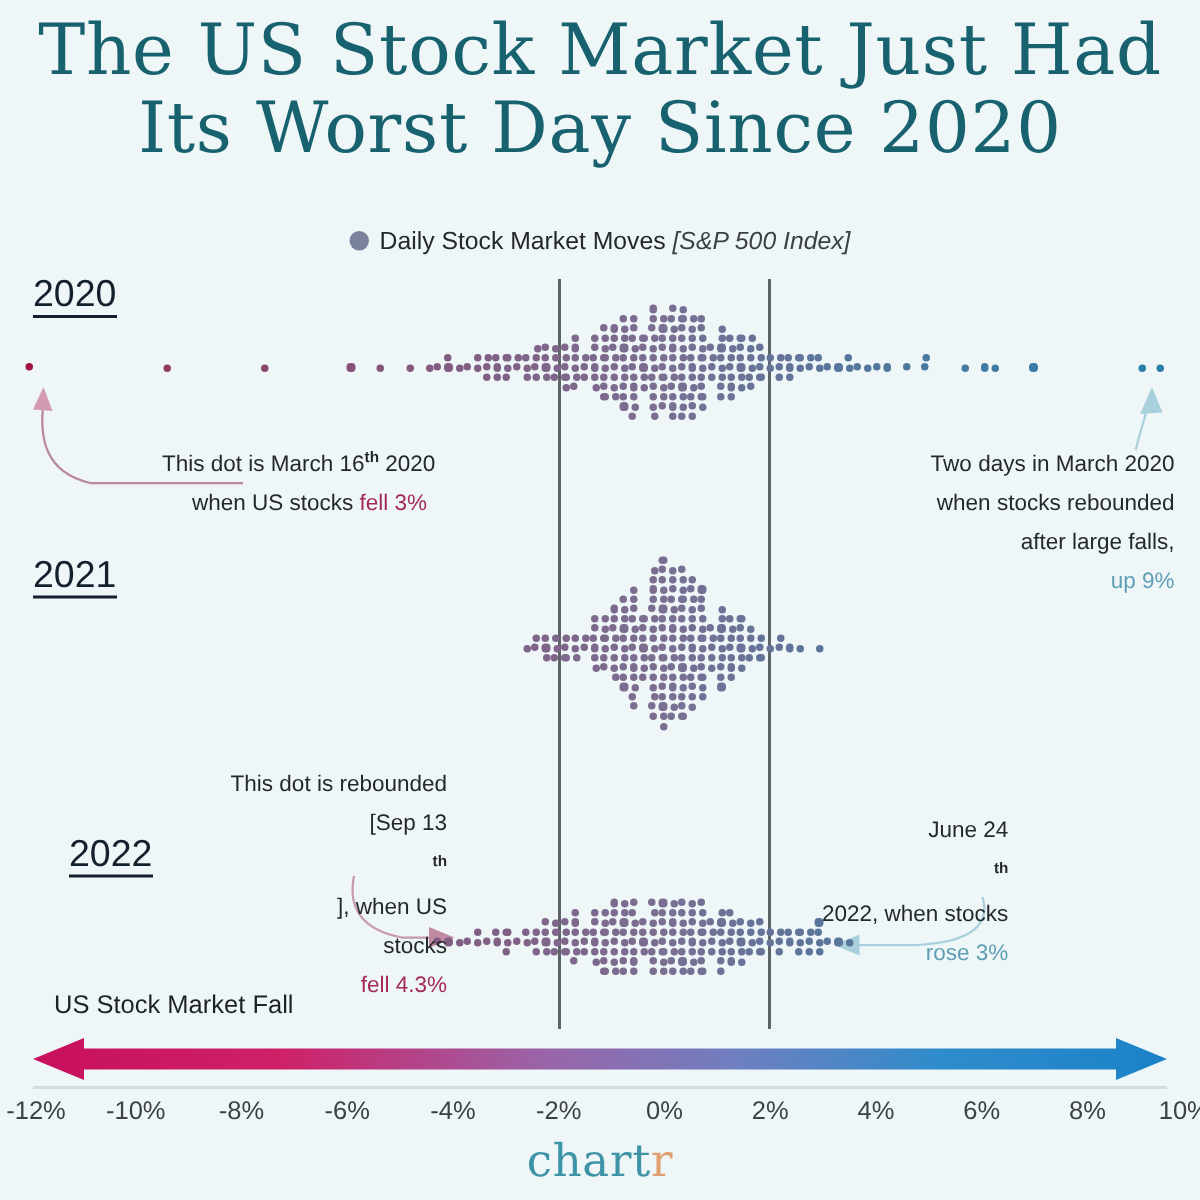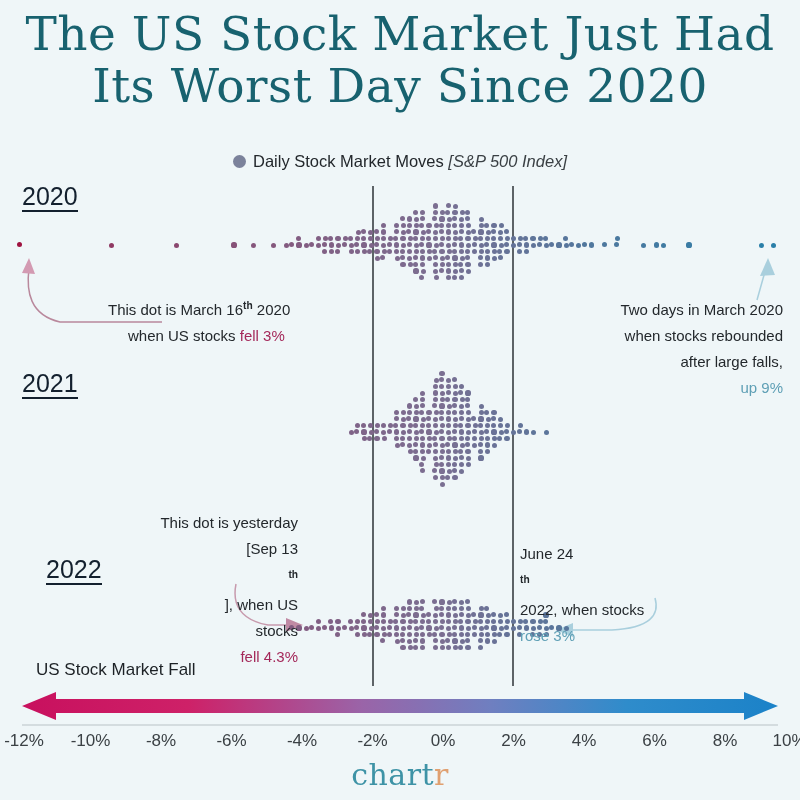--- a/index.html
+++ b/index.html
@@ -72,21 +72,21 @@
     white-space:nowrap;
   }
   .anno .fall{color:#a4295a;}
   .anno .rise{color:#5e9fb5;}
   #anno-mar16{left:108px;top:293px;text-align:left;}
   #anno-mar16 .ln2{display:block;padding-left:20px;}
   #anno-two-days{left:605px;top:297px;text-align:right;width:178px;}
   #anno-two-days span{display:block;}
   #anno-yesterday{left:150px;top:510px;text-align:right;width:148px;}
   #anno-yesterday span{display:block;}
-  #anno-june24{left:520px;top:541px;text-align:left;}
+  #anno-june24{left:548px;top:541px;text-align:right;}
   #anno-june24 span{display:block;}
   sup{font-size:0.68em;vertical-align:super;font-weight:bold;}
 
   
   .dirlabel{
     position:absolute;top:660px;font-size:17px;color:#1d2226;
   }
   #dir-fall{left:36px;}
   #dir-rise{right:28px;}
 
@@ -774,21 +774,21 @@
   <div class="anno" id="anno-two-days">
     <span>Two days in March 2020</span>
     <span>when stocks rebounded</span>
     <span>
         <span>after large falls, </span>
         <span class="rise">up 9%</span>
       </span>
   </div>
 
   <div class="anno" id="anno-yesterday">
-    <span>This dot is yesterday</span>
+    <span>This dot is rebounded</span>
     <span><span>[Sep 13</span><sup>th</sup><span>], when US</span></span>
     <span>
         <span>stocks </span>
         <span class="fall">fell 4.3%</span>
       </span>
   </div>
 
   <div class="anno" id="anno-june24">
     <span><span>June 24</span><sup>th</sup></span>
     <span>

